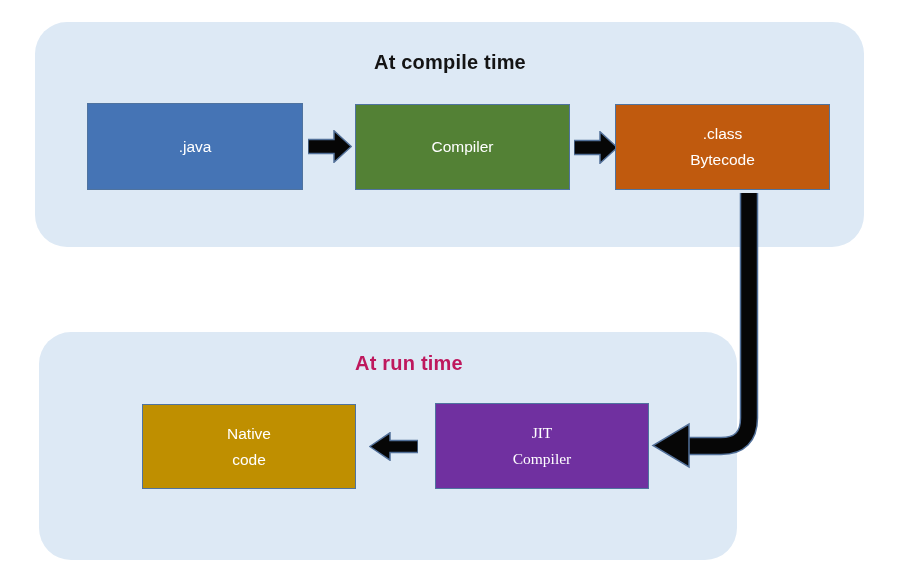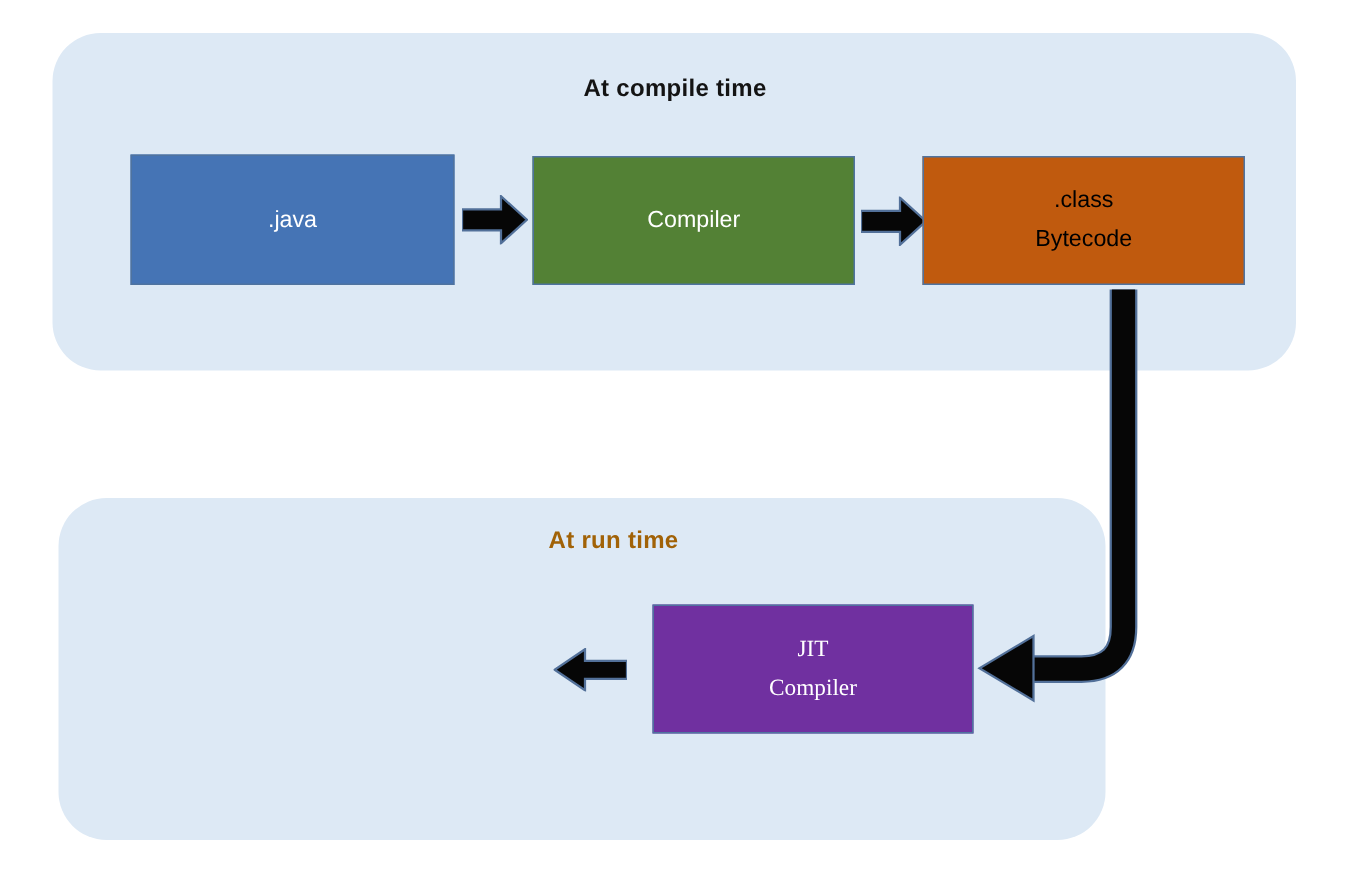--- a/index.html
+++ b/index.html
@@ -17,21 +17,21 @@
   }
   .panel {
     position: absolute;
     border-radius: 32px;
   }
   .panel-top    { left: 35px; top: 22px;  width: 829px; height: 225px; }
   .panel-bottom { left: 39px; top: 332px; width: 698px; height: 228px; }
   .panel-title {
     position: absolute;
     text-align: center;
-    font-size: 16px;
+    font-size: 20px;
     font-weight: 700;
     letter-spacing: 0.2px;
     margin: 0;
   }
   .title-compile { left: 50px;  top: 51px;  width: 800px; }
   .title-run     { left: 209px; top: 352px; width: 400px; }
   .node {
     position: absolute;
     box-sizing: border-box;
     border: 1.5px solid #4f739f;
@@ -63,43 +63,47 @@
 <body>
 
 <div class="canvas">
 
   <div class="panel panel-top" style="background-color: rgb(221, 233, 245);"></div>
 
   <div class="panel panel-bottom" style="background-color: rgb(221, 233, 245);"></div>
 
   <h2 class="panel-title title-compile" style="color: rgb(20, 20, 20);">At compile time</h2>
 
-  <h2 class="panel-title title-run" style="color: #a16207;">At run time</h2>
+  <h2 class="panel-title title-run" style="color: #be185d;">At run time</h2>
 
   <div class="node node-java" style="background-color: rgb(69, 116, 181); color: rgb(255, 255, 255); border-color: rgb(79, 115, 159);">
     <span>.java</span>
   </div>
 
   <svg class="arrow-icon arrow-1" width="44" height="33" viewBox="0 0 44 33">
     <polygon points="0,9.5 26,9.5 26,0.8 43.2,16.5 26,32.2 26,23.5 0,23.5" stroke-width="1.5" style="fill: rgb(6, 6, 6); stroke: rgb(82, 112, 153);"></polygon>
   </svg>
 
   <div class="node node-comp" style="background-color: rgb(83, 129, 53); color: rgb(255, 255, 255); border-color: rgb(79, 115, 159);">
     <span>Compiler</span>
   </div>
 
   <svg class="arrow-icon arrow-2" width="44" height="33" viewBox="0 0 44 33">
     <polygon points="0,9.5 26,9.5 26,0.8 43.2,16.5 26,32.2 26,23.5 0,23.5" stroke-width="1.5" style="fill: rgb(6, 6, 6); stroke: rgb(82, 112, 153);"></polygon>
   </svg>
 
-  <div class="node node-class" style="background-color: rgb(192, 90, 14); color: #000000; border-color: rgb(79, 115, 159);">
+  <div class="node node-class" style="background-color: rgb(192, 90, 14); color: #ffffff; border-color: rgb(79, 115, 159);">
     <span>.class</span>
     <span>Bytecode</span>
   </div>
 
+  <div class="node node-native" style="background-color: rgb(191, 143, 0); color: rgb(255, 255, 255); border-color: rgb(79, 115, 159);">
+    <span>Native</span>
+    <span>code</span>
+  </div>
 
   <svg class="arrow-icon arrow-3" width="49" height="29" viewBox="0 0 49 29">
     <polygon points="49,8.5 21,8.5 21,0.8 0.8,14.5 21,28.2 21,20.5 49,20.5" stroke-width="1.5" style="fill: rgb(6, 6, 6); stroke: rgb(82, 112, 153);"></polygon>
   </svg>
 
   <div class="node node-jit" style="background-color: rgb(112, 48, 160); color: rgb(255, 255, 255); border-color: rgb(79, 115, 159);">
     <span>JIT</span>
     <span>Compiler</span>
   </div>
 

